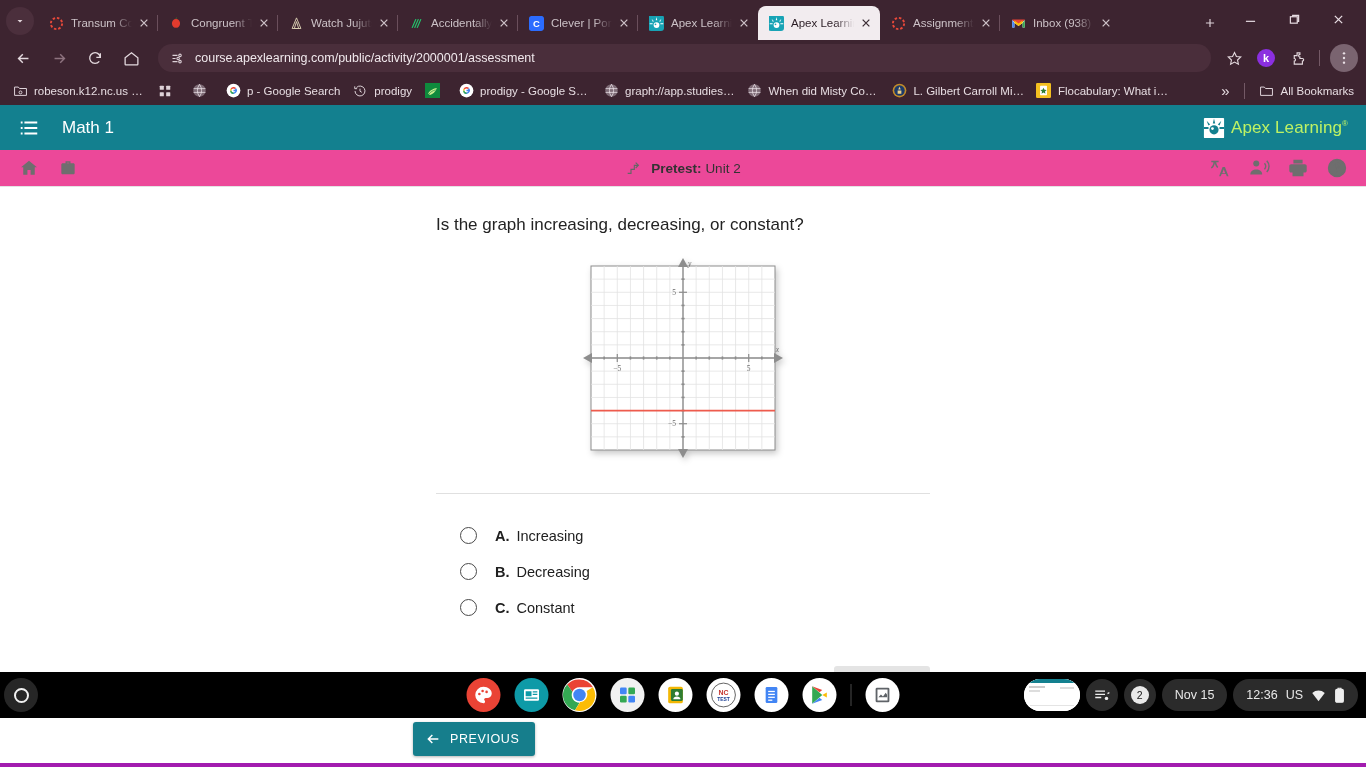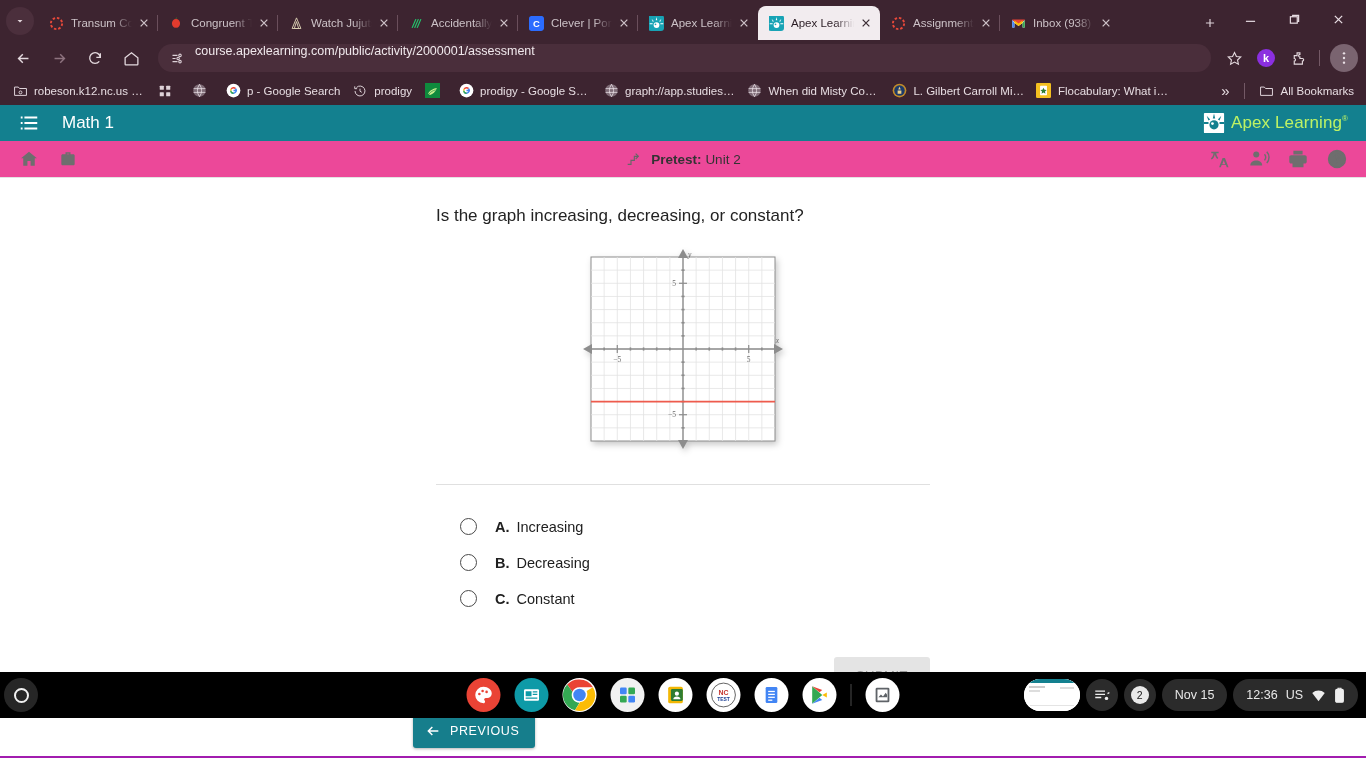--- a/index.html
+++ b/index.html
@@ -67,21 +67,21 @@
   
   .toolbar { height: 36px; display: flex; align-items: center; padding: 0 8px; }
   .nav-btn {
     width: 30px; height: 30px; border-radius: 50%; margin-right: 6px;
     display: flex; align-items: center; justify-content: center; flex-shrink: 0;
   }
   .nav-btn svg { stroke: #e4d9de; fill: none; }
   .nav-btn.disabled svg { stroke: #8e737f; }
   .omnibox {
     flex: 1; height: 28px; background: #4a2e3b; border-radius: 14px;
-    display: flex; padding: 0 12px; margin: 12px 6px;
+    display: flex; align-items: center; padding: 0 12px; margin: 12px 6px;
     min-width: 0;
   }
   .omnibox .site-icon { margin-right: 10px; display: flex; align-items: center; }
   .omnibox .site-icon svg { stroke: #ddd1d8; fill: none; }
   .url { font-size: 12.5px; color: #f0e8ec; white-space: nowrap; overflow: hidden; }
   .tb-icon {
     width: 30px; height: 30px; display: flex; align-items: center;
     justify-content: center; flex-shrink: 0; margin-left: 2px;
   }
   .tb-icon svg { stroke: #e4d9de; fill: none; }
@@ -109,21 +109,21 @@
     width: 16px; height: 16px; margin-right: 6px; flex-shrink: 0;
     display: flex; align-items: center; justify-content: center;
     border-radius: 3px; font-size: 10px;
   }
   .bm-label { overflow: hidden; text-overflow: ellipsis; white-space: nowrap; }
   .bm-spacer { flex: 1; }
 
   
   .app { width: 100%; height: 613px; background: #fff; position: relative; }
   .app-header {
-    height: 36px; background: #13808f; display: flex; align-items: center;
+    height: 45px; background: #13808f; display: flex; align-items: center;
     padding: 0 18px; justify-content: space-between;
   }
   .app-header-left { display: flex; align-items: center; }
   .hamburger { width: 22px; height: 22px; margin-right: 22px; }
   .hamburger svg { fill: #fff; }
   .course-title { color: #fff; font-size: 17px; }
   .brand { display: flex; align-items: center; }
   .brand-mark {
     width: 22px; height: 22px; margin-right: 6px;
     display: flex; align-items: center; justify-content: center;
@@ -175,21 +175,21 @@
 
   .submit-row { display: flex; justify-content: flex-end; padding-top: 40px; }
   .submit-btn {
     background: #e4e4e4; color: #9a9a9a; border: none; border-radius: 3px;
     font-size: 13px; letter-spacing: .5px; padding: 11px 22px;
     font-family: inherit; min-width: 74px;
   }
 
   .footer {
     height: 52px; background: #fff; display: flex; align-items: center;
-    padding-left: 413px; border-bottom: 2px solid #a21caf;
+    padding-left: 413px; border-bottom: 4px solid #a21caf;
   }
   .prev-btn {
     background: #167e8c; color: #fff; border: none; border-radius: 3px;
     height: 34px; padding: 0 16px 0 12px; display: flex; align-items: center;
     gap: 9px; font-size: 12.5px; letter-spacing: .6px; font-family: inherit;
     box-shadow: 0 1px 3px rgba(0,0,0,.3);
   }
   .prev-btn svg { stroke: #fff; fill: none; }
 
   

